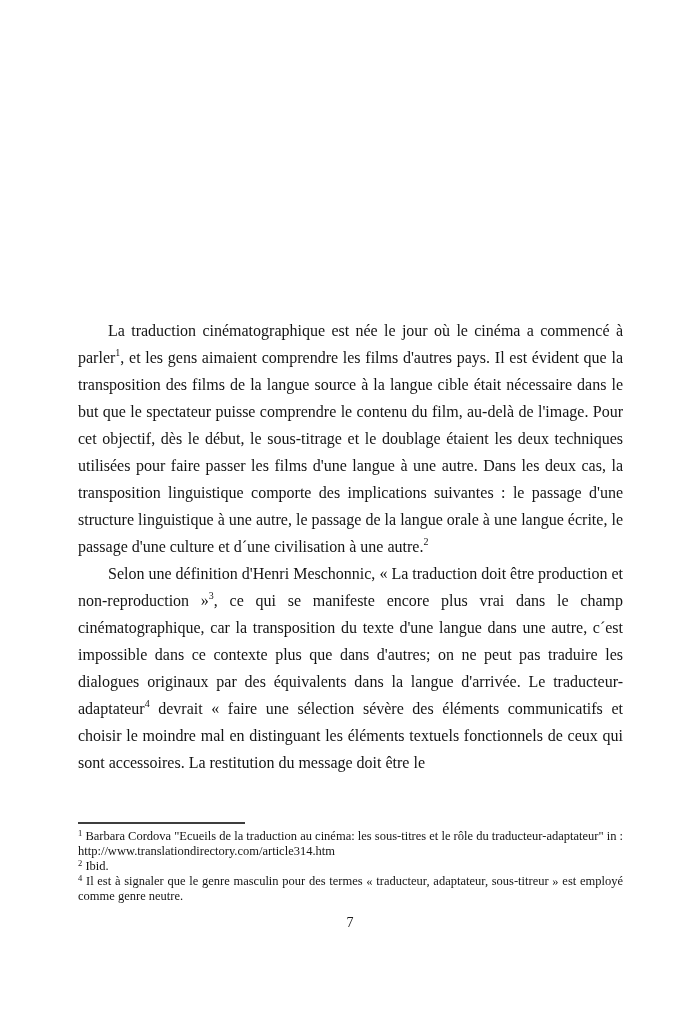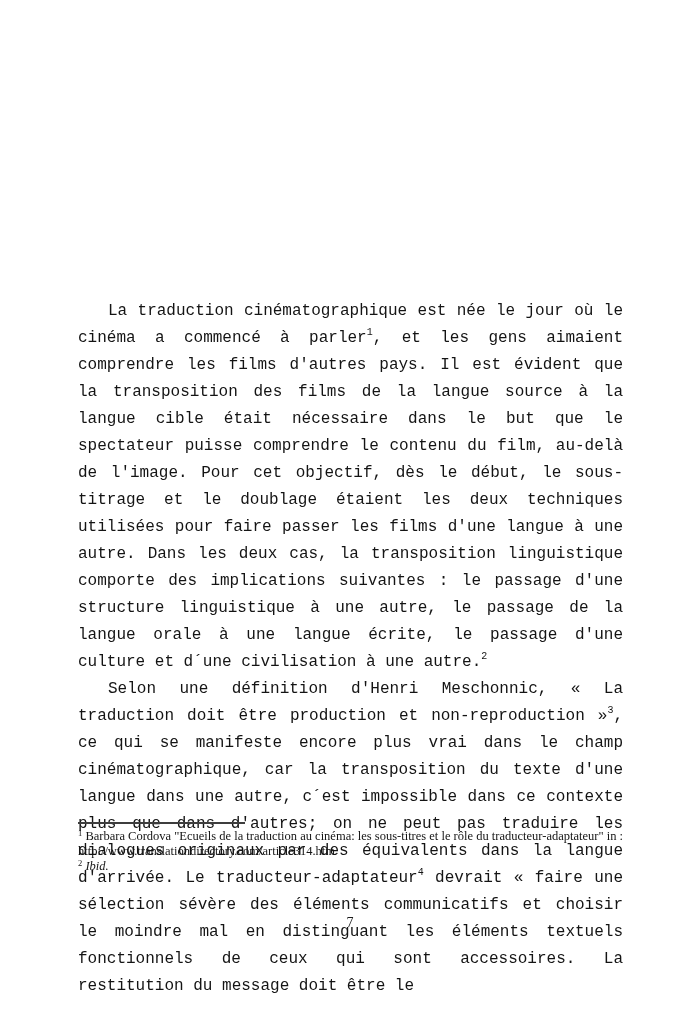--- a/index.html
+++ b/index.html
@@ -9,23 +9,22 @@
     width: 700px;
     height: 1028px;
     background: #ffffff;
     font-family: "Liberation Serif", "DejaVu Serif", serif;
     color: #141414;
     overflow: hidden;
   }
   .body-text {
     position: absolute;
     left: 78px;
-    top: 298px;
+    top: 317px;
     width: 545px;
-    font-family: Liberation Mono, monospace;
   }
   .para {
     font-size: 16px;
     line-height: 27px;
     text-align: justify;
     text-indent: 30px;
     hyphens: none;
     -webkit-hyphens: none;
   }
   .para sup {
@@ -52,21 +51,21 @@
     line-height: 15px;
     text-align: justify;
   }
   .footnote sup {
     font-size: 8.5px;
     line-height: 0;
     vertical-align: baseline;
     position: relative;
     top: -4px;
   }
-  .italic { font-style: italic; }
+  .italic { }
   .page-number {
     position: absolute;
     left: 0;
     top: 915px;
     width: 100%;
     text-align: center;
     font-size: 14px;
     color: #1a1a1a;
   }
 </style>
@@ -77,17 +76,18 @@
 
   <div class="body-text">
     <p class="para"><span>La traduction cinématographique est née le jour où le cinéma a commencé à parler</span><sup>1</sup><span>, et les gens aimaient comprendre les films d'autres pays. Il est évident que la transposition des films de la langue source à la langue cible était nécessaire dans le but que le spectateur puisse comprendre le contenu du film, au-delà de l'image. Pour cet objectif, dès le début, le sous-titrage et le doublage étaient les deux techniques utilisées pour faire passer les films d'une langue à une autre. Dans les deux cas, la transposition linguistique comporte des implications suivantes : le passage d'une structure linguistique à une autre, le passage de la langue orale à une langue écrite, le passage d'une culture et d´une civilisation à une autre.</span><sup>2</sup></p>
     <p class="para"><span>Selon une définition d'Henri Meschonnic, « La traduction doit être production et non-reproduction »</span><sup>3</sup><span>, ce qui se manifeste encore plus vrai dans le champ cinématographique, car la transposition du texte d'une langue dans une autre, c´est impossible dans ce contexte plus que dans d'autres; on ne peut pas traduire les dialogues originaux par des équivalents dans la langue d'arrivée. Le traducteur-adaptateur</span><sup>4</sup><span> devrait « faire une sélection sévère des éléments communicatifs et choisir le moindre mal en distinguant les éléments textuels fonctionnels de ceux qui sont accessoires. La restitution du message doit être le</span></p>
   </div>
 
   <div class="footnote-area">
     <div class="footnote-rule"></div>
     <div class="footnote"><sup>1</sup><span> Barbara Cordova "Ecueils de la traduction au cinéma: les sous-titres et le rôle du traducteur-adaptateur" in : </span><span>http://www.translationdirectory.com/article314.htm</span></div>
     <div class="footnote"><sup>2</sup><span> </span><span class="italic">Ibid.</span></div>
+    <div class="footnote"><sup>4</sup><span> Il est à signaler que le genre masculin pour des termes « traducteur, adaptateur, sous-titreur » est employé comme genre neutre.</span></div>
   </div>
 
   <div class="page-number">7</div>
 
 </div>
 
 </body></html>

